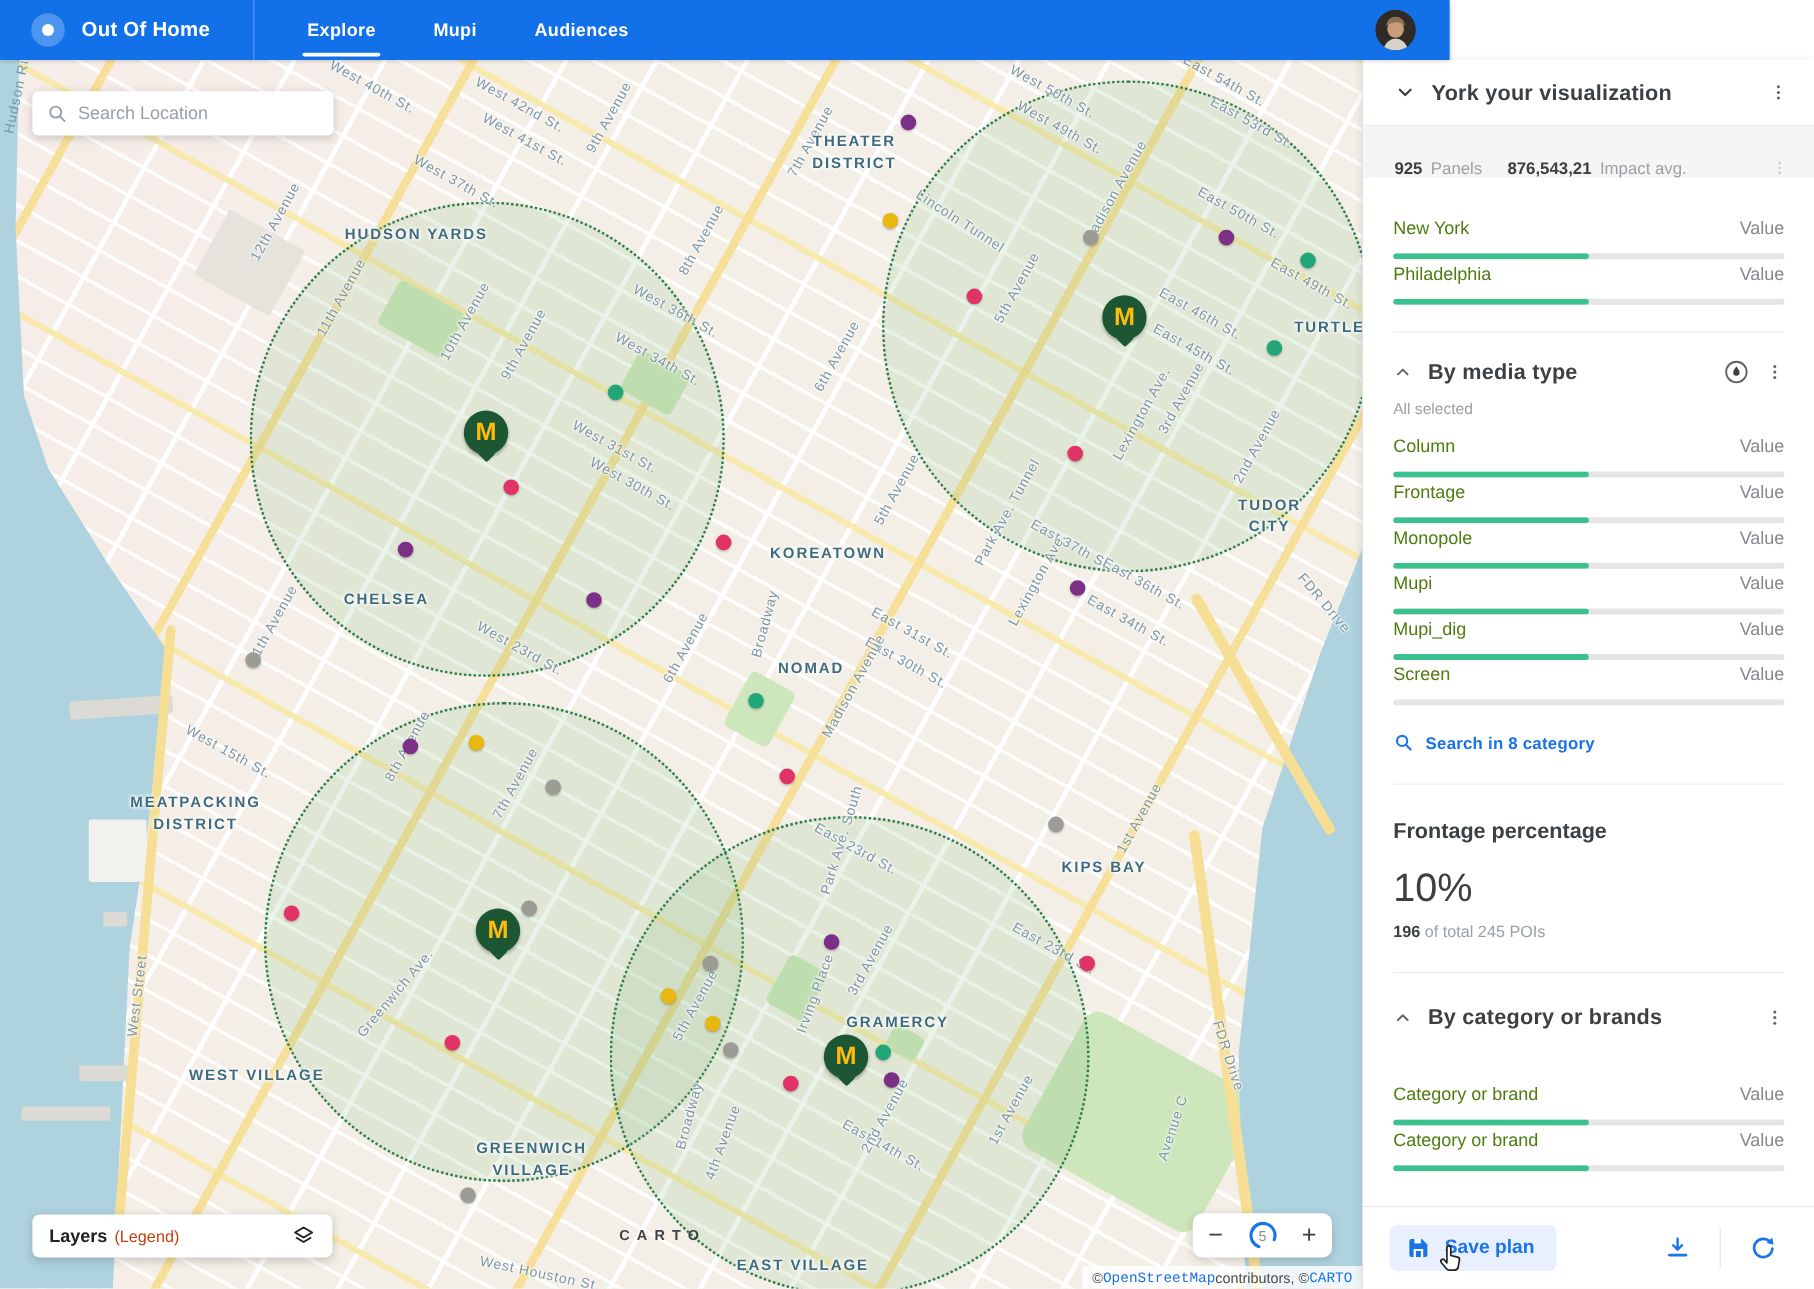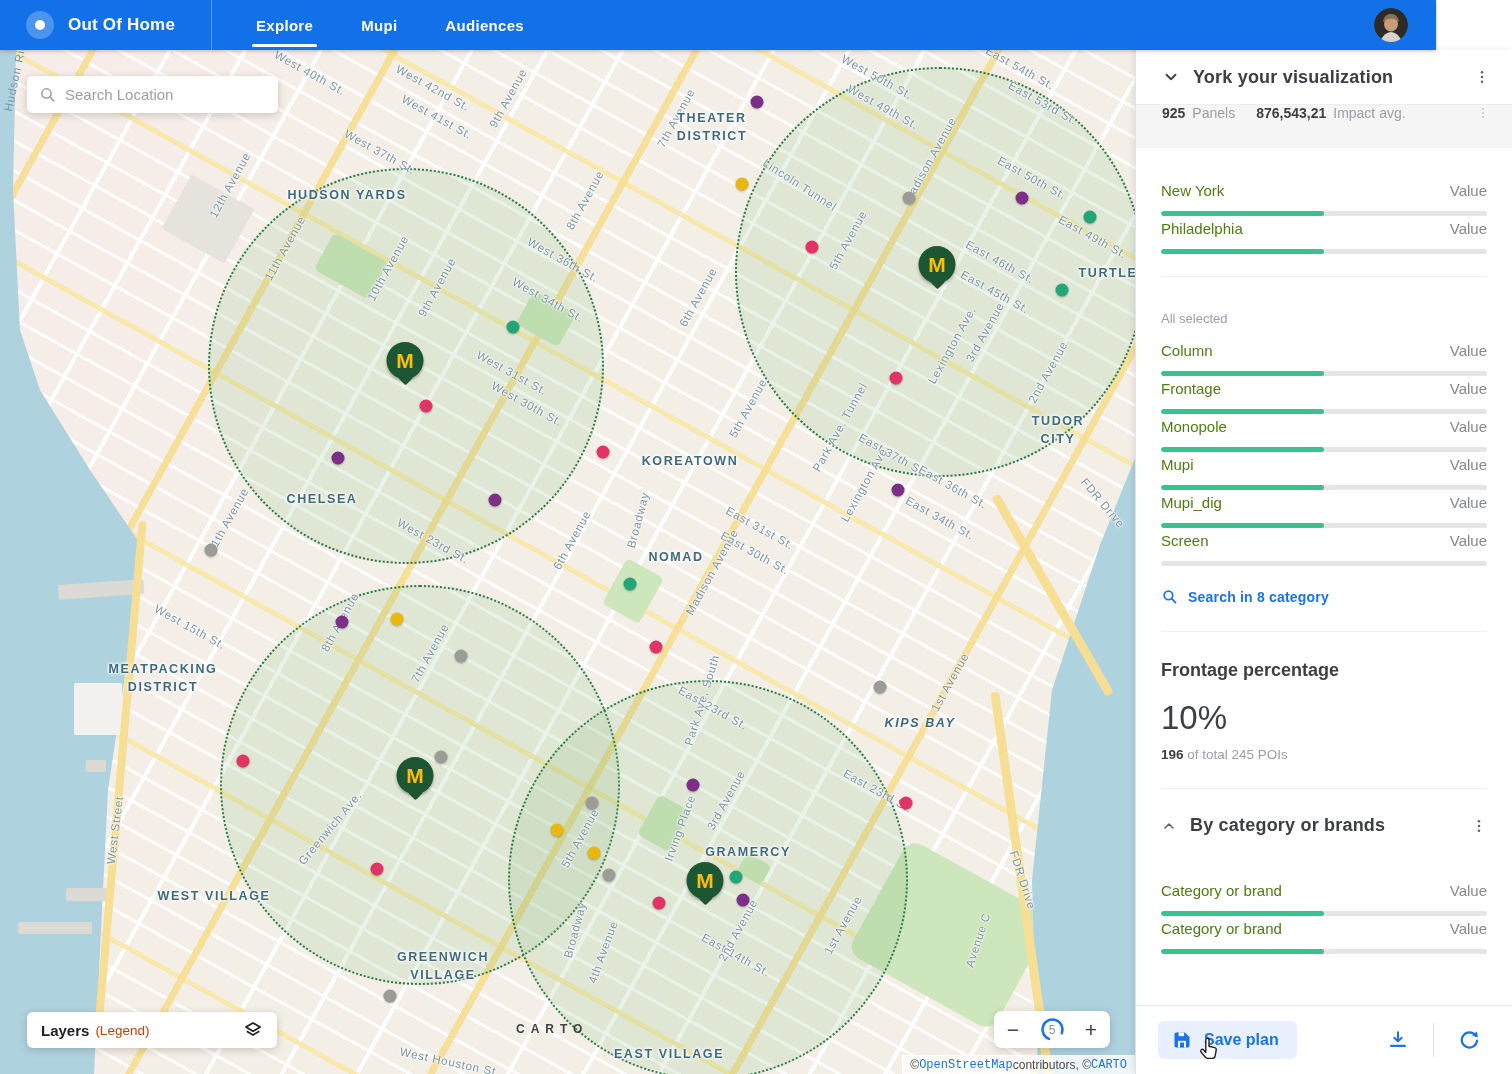--- a/index.html
+++ b/index.html
@@ -1,21 +1,21 @@
 <!DOCTYPE html>
 <html><head>
 <meta charset="utf-8">
 <style>
   * { margin:0; padding:0; box-sizing:border-box; }
   html,body { width:1512px; height:1074px; overflow:hidden; }
   body { font-family:"Liberation Sans", sans-serif; background:#fff; }
   .app { position:relative; width:1512px; height:1074px; overflow:hidden; }
 
   
-  .topbar { position:absolute; left:0; top:0; width:1436px; height:50px; background:#1270E9; display:flex; align-items:center; z-index:50; box-shadow:0 1px 4px rgba(0,0,0,.25); }
+  .topbar { position:absolute; left:0; top:0; width:1208px; height:50px; background:#1270E9; display:flex; align-items:center; z-index:50; box-shadow:0 1px 4px rgba(0,0,0,.25); }
   .logo-wrap { display:flex; align-items:center; gap:14px; padding:0 36px 0 26px; height:100%; }
   .logo-circle { width:28px; height:28px; border-radius:50%; background:rgba(255,255,255,.25); display:flex; align-items:center; justify-content:center; }
   .logo-dot { width:10px; height:10px; border-radius:50%; background:#fff; }
   .brand { color:#fff; font-size:17px; font-weight:700; letter-spacing:.2px; white-space:nowrap; }
   .topbar-divider { width:1px; height:50px; background:rgba(255,255,255,.30); }
   .tabs { display:flex; height:100%; margin-left:20px; }
   .tab { position:relative; display:flex; align-items:center; padding:0 24px; color:#fff; font-size:15px; font-weight:600; cursor:pointer; letter-spacing:.3px; }
   .tab.active::after { content:""; position:absolute; left:20px; right:20px; bottom:3px; height:3px; background:#fff; border-radius:2px; }
   .avatar { position:absolute; right:28px; top:8px; width:34px; height:34px; border-radius:50%; overflow:hidden; cursor:pointer; }
 
@@ -59,21 +59,21 @@
   .zoomctl .zlevel { position:absolute; font-size:12px; color:#8C9196; }
 
   .watermark { position:absolute; left:516px; bottom:38px; font-size:12px; font-weight:700; letter-spacing:6px; color:#3F4347; }
   .attribution { position:absolute; right:0; bottom:0; height:19px; background:rgba(255,255,255,.8); display:flex; align-items:center; padding:0 8px; font-size:12px; color:#4A4A4A; gap:0; }
   .attribution a { color:#1A73E8; text-decoration:none; cursor:pointer;font-family:Liberation Mono, monospace; }
 
   
   .sidebar { position:absolute; left:1135px; top:50px; width:377px; height:1024px; background:#fff; border-left:1px solid #E3E3E3; box-shadow:-2px 0 6px rgba(0,0,0,.08); }
   .sb-header { height:55px; display:flex; align-items:center; gap:13px; padding:0 22px 0 26px; border-bottom:1px solid #EEE; }
   .sb-header h1 { font-size:18px; font-weight:700; color:#3C4043; flex:1; letter-spacing:.2px; }
-  .sb-stats { height:43px; background:#F5F5F5; display:flex; align-items:flex-start; padding:0 22px 0 26px; gap:7px; font-size:14px; }
+  .sb-stats { height:43px; background:#F5F5F5; display:flex; align-items:flex-end; padding:0 22px 0 26px; gap:7px; font-size:14px; }
   .sb-stats .num { color:#3C4043; font-weight:700; }
   .sb-stats .lab { color:#9AA0A6; margin-right:14px; }
   .sb-stats .spacer { flex:1; }
   .sb-body { padding:0 25px; }
 
   .vrow { margin-bottom:4px; cursor:pointer; }
   .vrow-top { display:flex; justify-content:space-between; align-items:baseline; height:20px; }
   .vlabel { font-size:15px; color:#4d7c0f; font-weight:400; }
   .vvalue { font-size:15px; color:#85898D; }
   .vtrack { margin-top:9px; height:5px; border-radius:3px; background:#E5E5E5; overflow:hidden; }
@@ -225,21 +225,21 @@
         <div class="hood" style="left: 347px; top: 145px;">HUDSON YARDS</div>
         <div class="hood" style="left: 712px; top: 77px;">THEATER
 DISTRICT</div>
         <div class="hood" style="left: 1108px; top: 223px;">TURTLE</div>
         <div class="hood" style="left: 1058px; top: 380px;">TUDOR CITY</div>
         <div class="hood" style="left: 690px; top: 411px;">KOREATOWN</div>
         <div class="hood" style="left: 676px; top: 507px;">NOMAD</div>
         <div class="hood" style="left: 322px; top: 449px;">CHELSEA</div>
         <div class="hood" style="left: 163px; top: 628px;">MEATPACKING
 DISTRICT</div>
-        <div class="hood" style="left: 920px; top: 673px; font-style: italic;">KIPS BAY</div>
+        <div class="hood" style="left: 920px; top: 673px;">KIPS BAY</div>
         <div class="hood" style="left: 214px; top: 846px;">WEST VILLAGE</div>
         <div class="hood" style="left: 443px; top: 916px;">GREENWICH
 VILLAGE</div>
         <div class="hood" style="left: 669px; top: 1004px;">EAST VILLAGE</div>
         <div class="hood" style="left: 748px; top: 802px;">GRAMERCY</div>
         <div class="dot" style="left: 757px; top: 52px; background: rgb(123, 47, 134);"></div>
         <div class="dot" style="left: 1022px; top: 148px; background: rgb(123, 47, 134);"></div>
         <div class="dot" style="left: 338px; top: 408px; background: rgb(123, 47, 134);"></div>
         <div class="dot" style="left: 495px; top: 450px; background: rgb(123, 47, 134);"></div>
         <div class="dot" style="left: 898px; top: 440px; background: rgb(123, 47, 134);"></div>
@@ -363,20 +363,36 @@
                 <span class="vvalue">Value</span>
               </div>
               <div class="vtrack">
                 <div class="vfill" style="width: 50%; background: rgb(59, 193, 142);"></div>
               </div>
             </div>
           </div>
       </section>
 
       <section class="sec-media">
+        <div class="sec-head">
+          <svg width="16" height="16" viewBox="0 0 24 24">
+            <polyline points="6,15 12,9 18,15" fill="none" stroke="#5F6368" stroke-width="2.4" stroke-linecap="round" stroke-linejoin="round"></polyline>
+          </svg>
+          <h2>By media type</h2>
+          <span class="spacer"></span>
+          <svg width="22" height="22" viewBox="0 0 24 24">
+            <circle cx="12" cy="12" r="9.3" fill="none" stroke="#5F6368" stroke-width="1.7"></circle>
+            <path d="M12 6.8 C13.7 9.3 14.9 10.9 14.9 12.4 a2.9 2.9 0 1 1 -5.8 0 C9.1 10.9 10.3 9.3 12 6.8 Z" fill="#3C4043"></path>
+          </svg>
+          <svg width="16" height="18" viewBox="0 0 24 24">
+            <circle cx="12" cy="5" r="1.9" fill="#5F6368"></circle>
+              <circle cx="12" cy="12" r="1.9" fill="#5F6368"></circle>
+              <circle cx="12" cy="19" r="1.9" fill="#5F6368"></circle>
+          </svg>
+        </div>
         <p class="sub-note">All selected</p>
         <div>
             <div class="vrow">
               <div class="vrow-top">
                 <span class="vlabel">Column</span>
                 <span class="vvalue">Value</span>
               </div>
               <div class="vtrack">
                 <div class="vfill" style="width: 50%; background: rgb(59, 193, 142);"></div>
               </div>

